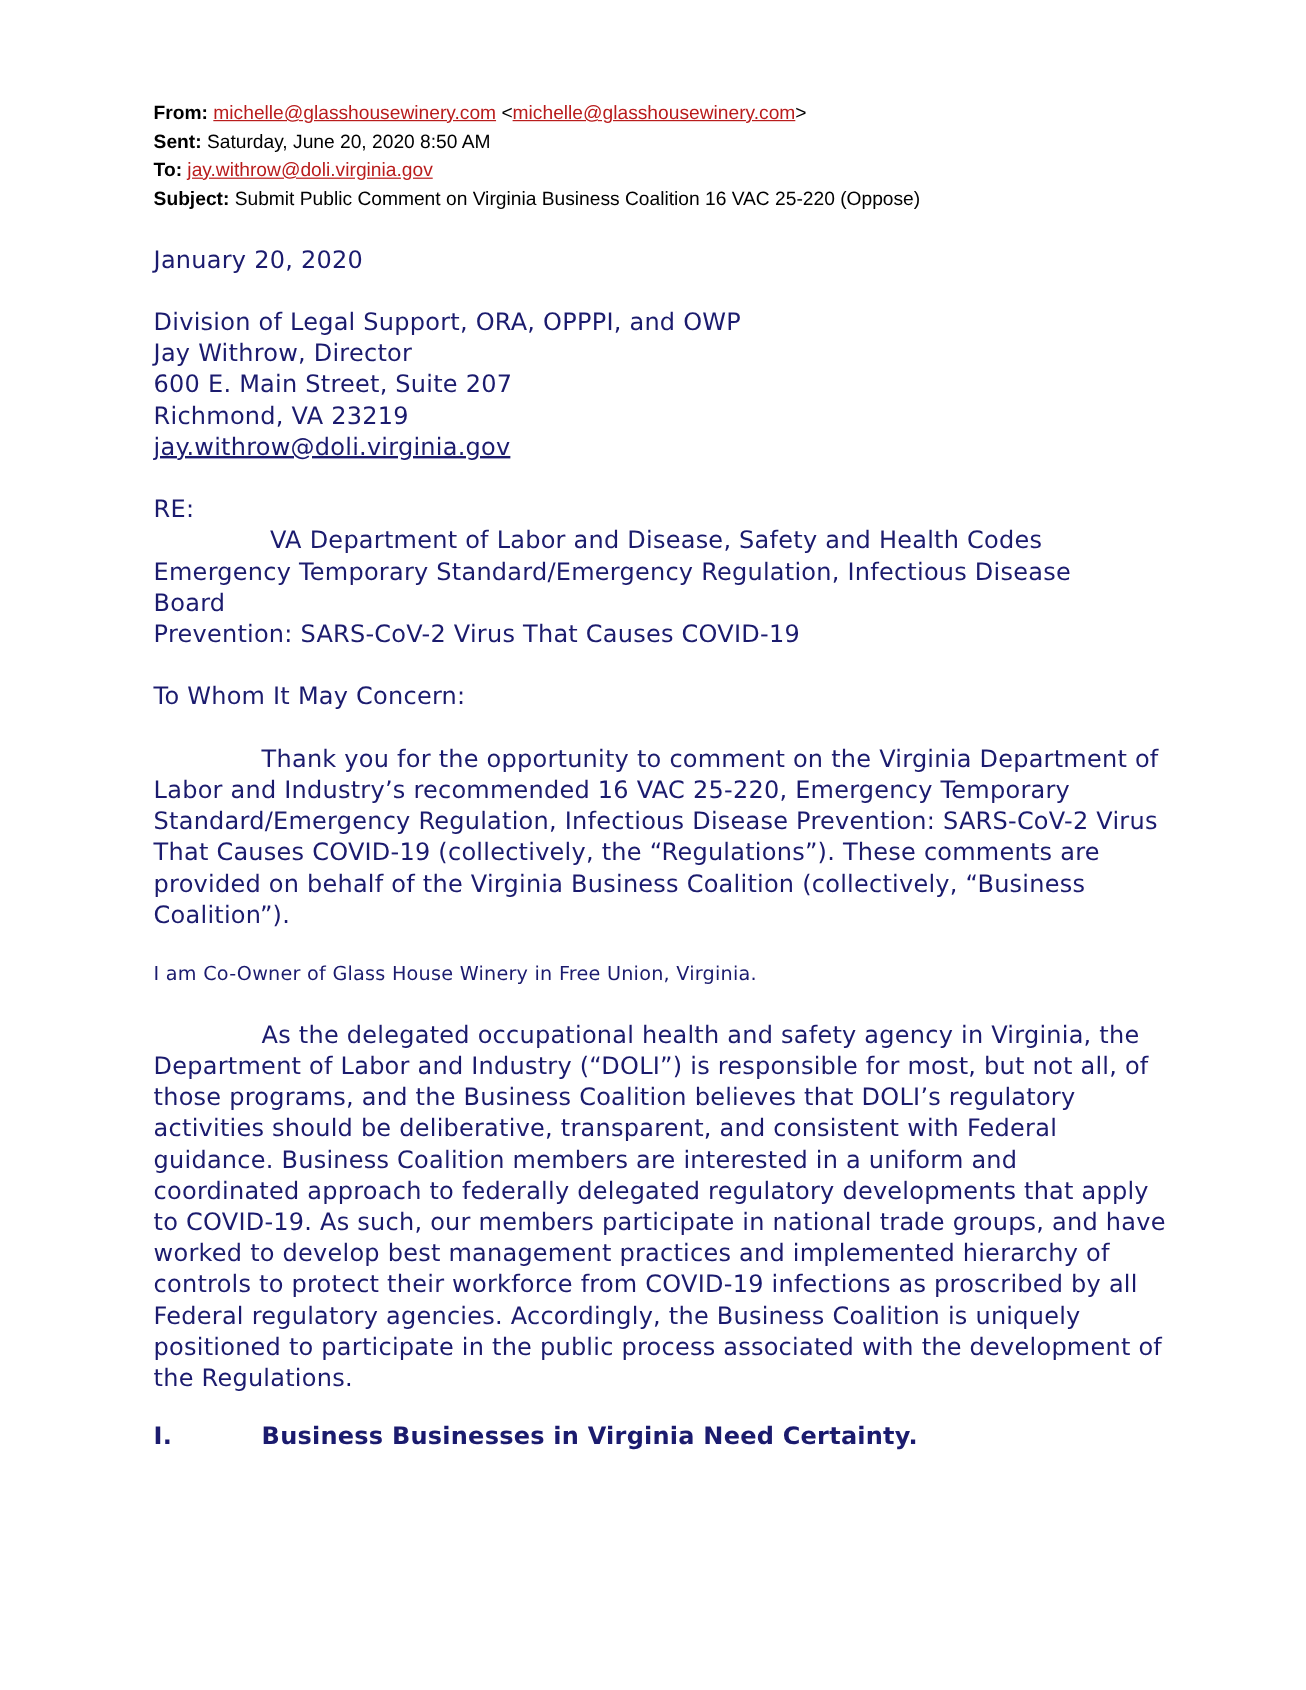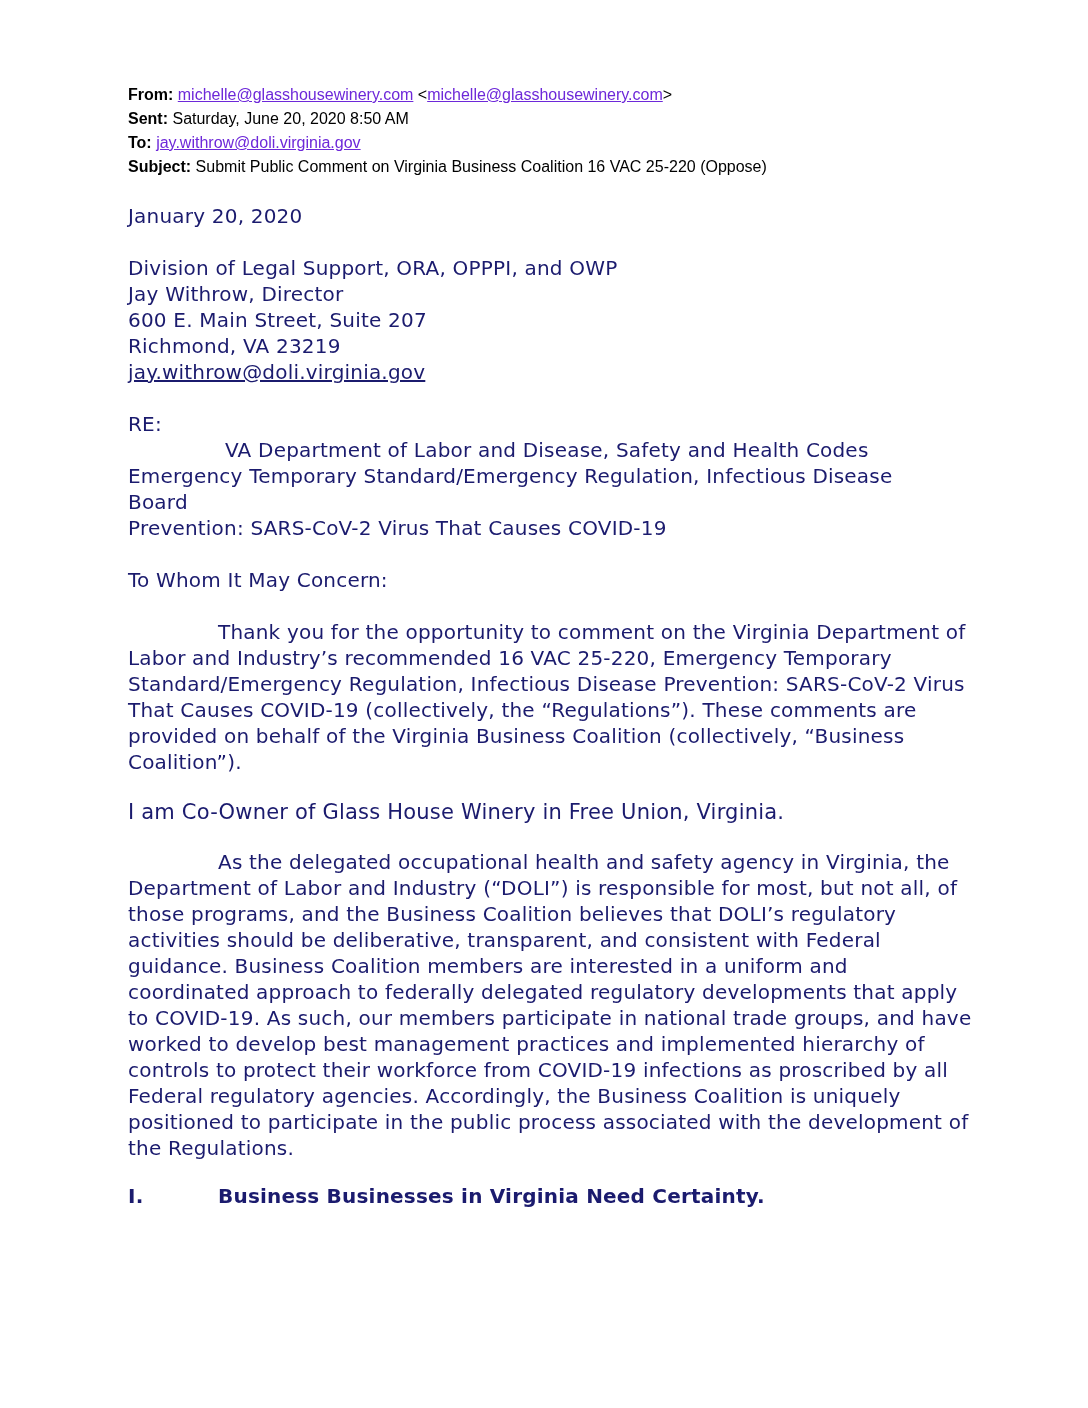--- a/index.html
+++ b/index.html
@@ -18,21 +18,21 @@
 
   
   .email-header {
     font-family: "Liberation Sans", sans-serif;
     font-size: 16px;
     line-height: 24px;
     color: #000000;
   }
   .email-header .lbl { font-weight: bold; }
   .ext-link {
-    color: #6d28d9;
+    color: #b91c1c;
     text-decoration: underline;
     cursor: pointer;
     margin-top: 27px;
   }
 
   
   .letter {
     margin-top: 24px;
     font-family: "DejaVu Sans", sans-serif;
     font-size: 20px;
@@ -45,21 +45,21 @@
   .navy-link {
     color: #1b1b6e;
     text-decoration: underline;
     cursor: pointer;
   }
   .re-row { display: flex; }
   .re-label { width: 90px; flex: 0 0 90px; }
   .re-indent { padding-left: 97px; }
   .para { text-indent: 90px; }
   .note {
-    font-size: 21px;
+    font-size: 16px;
     line-height: 22px;
   }
   .heading {
     display: flex;
     font-weight: bold;
     margin-top: 22px;
   }
   .heading-num { width: 90px; flex: 0 0 90px; }
 </style>
 </head>

